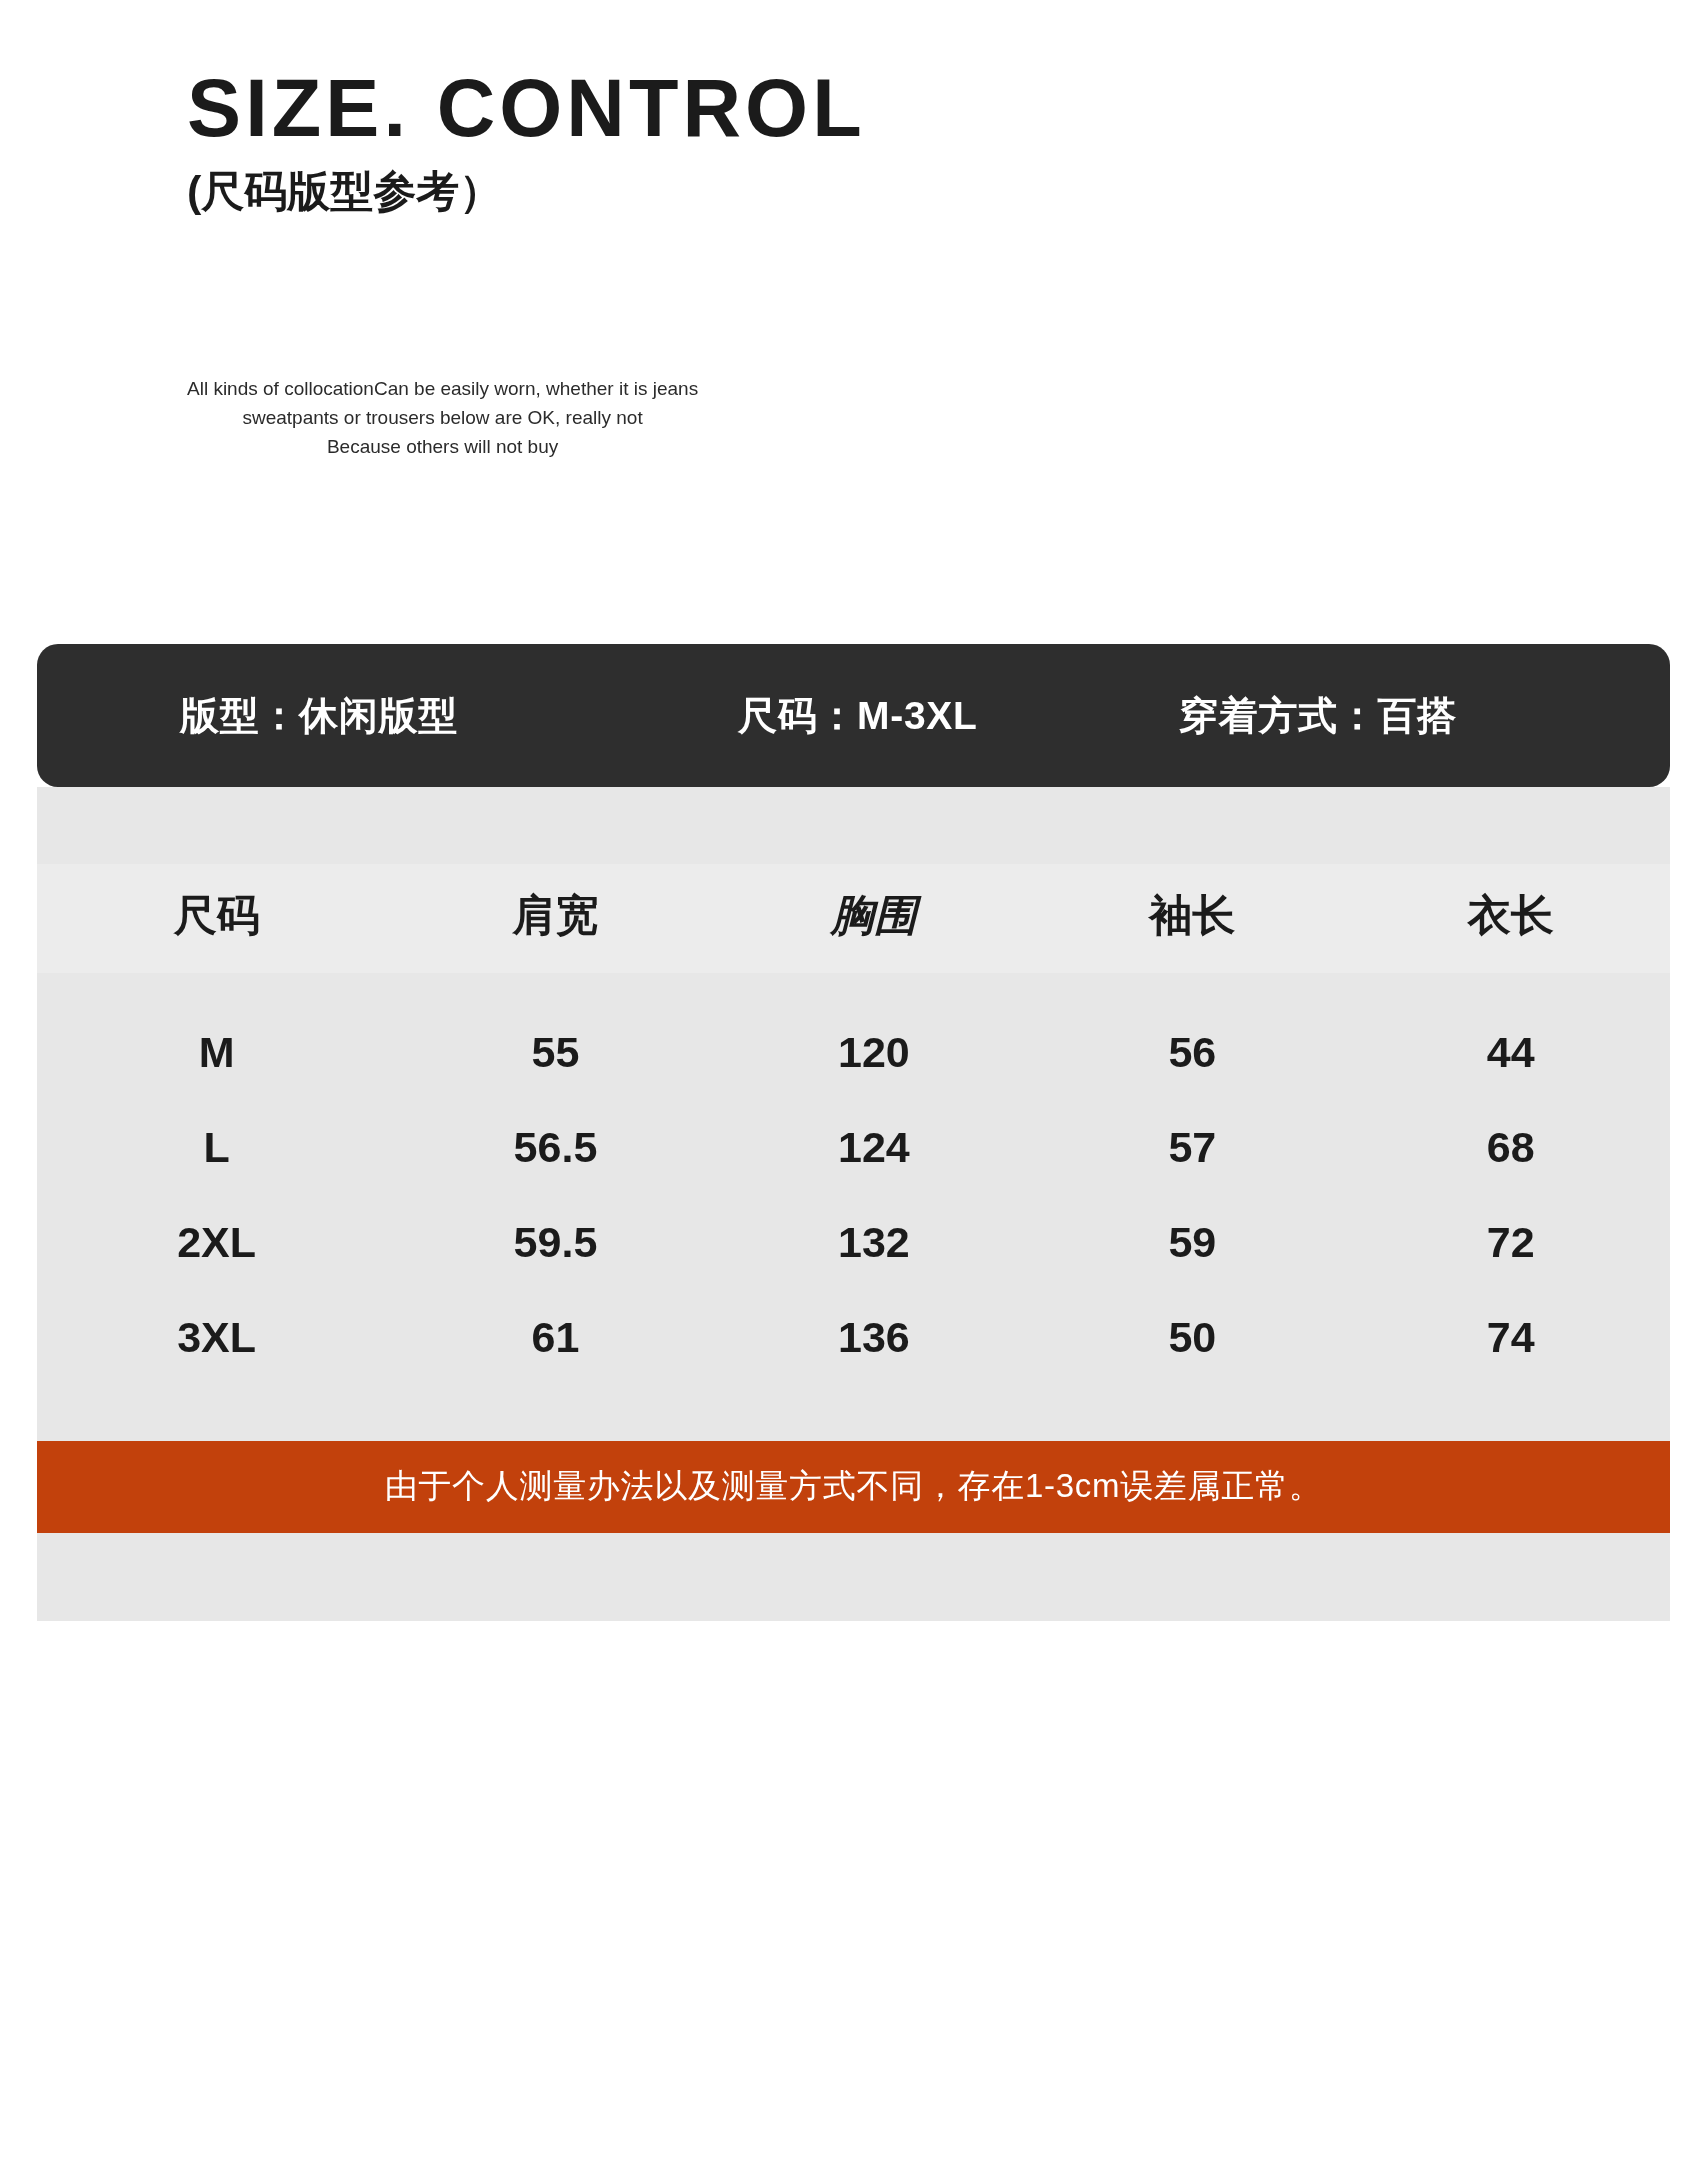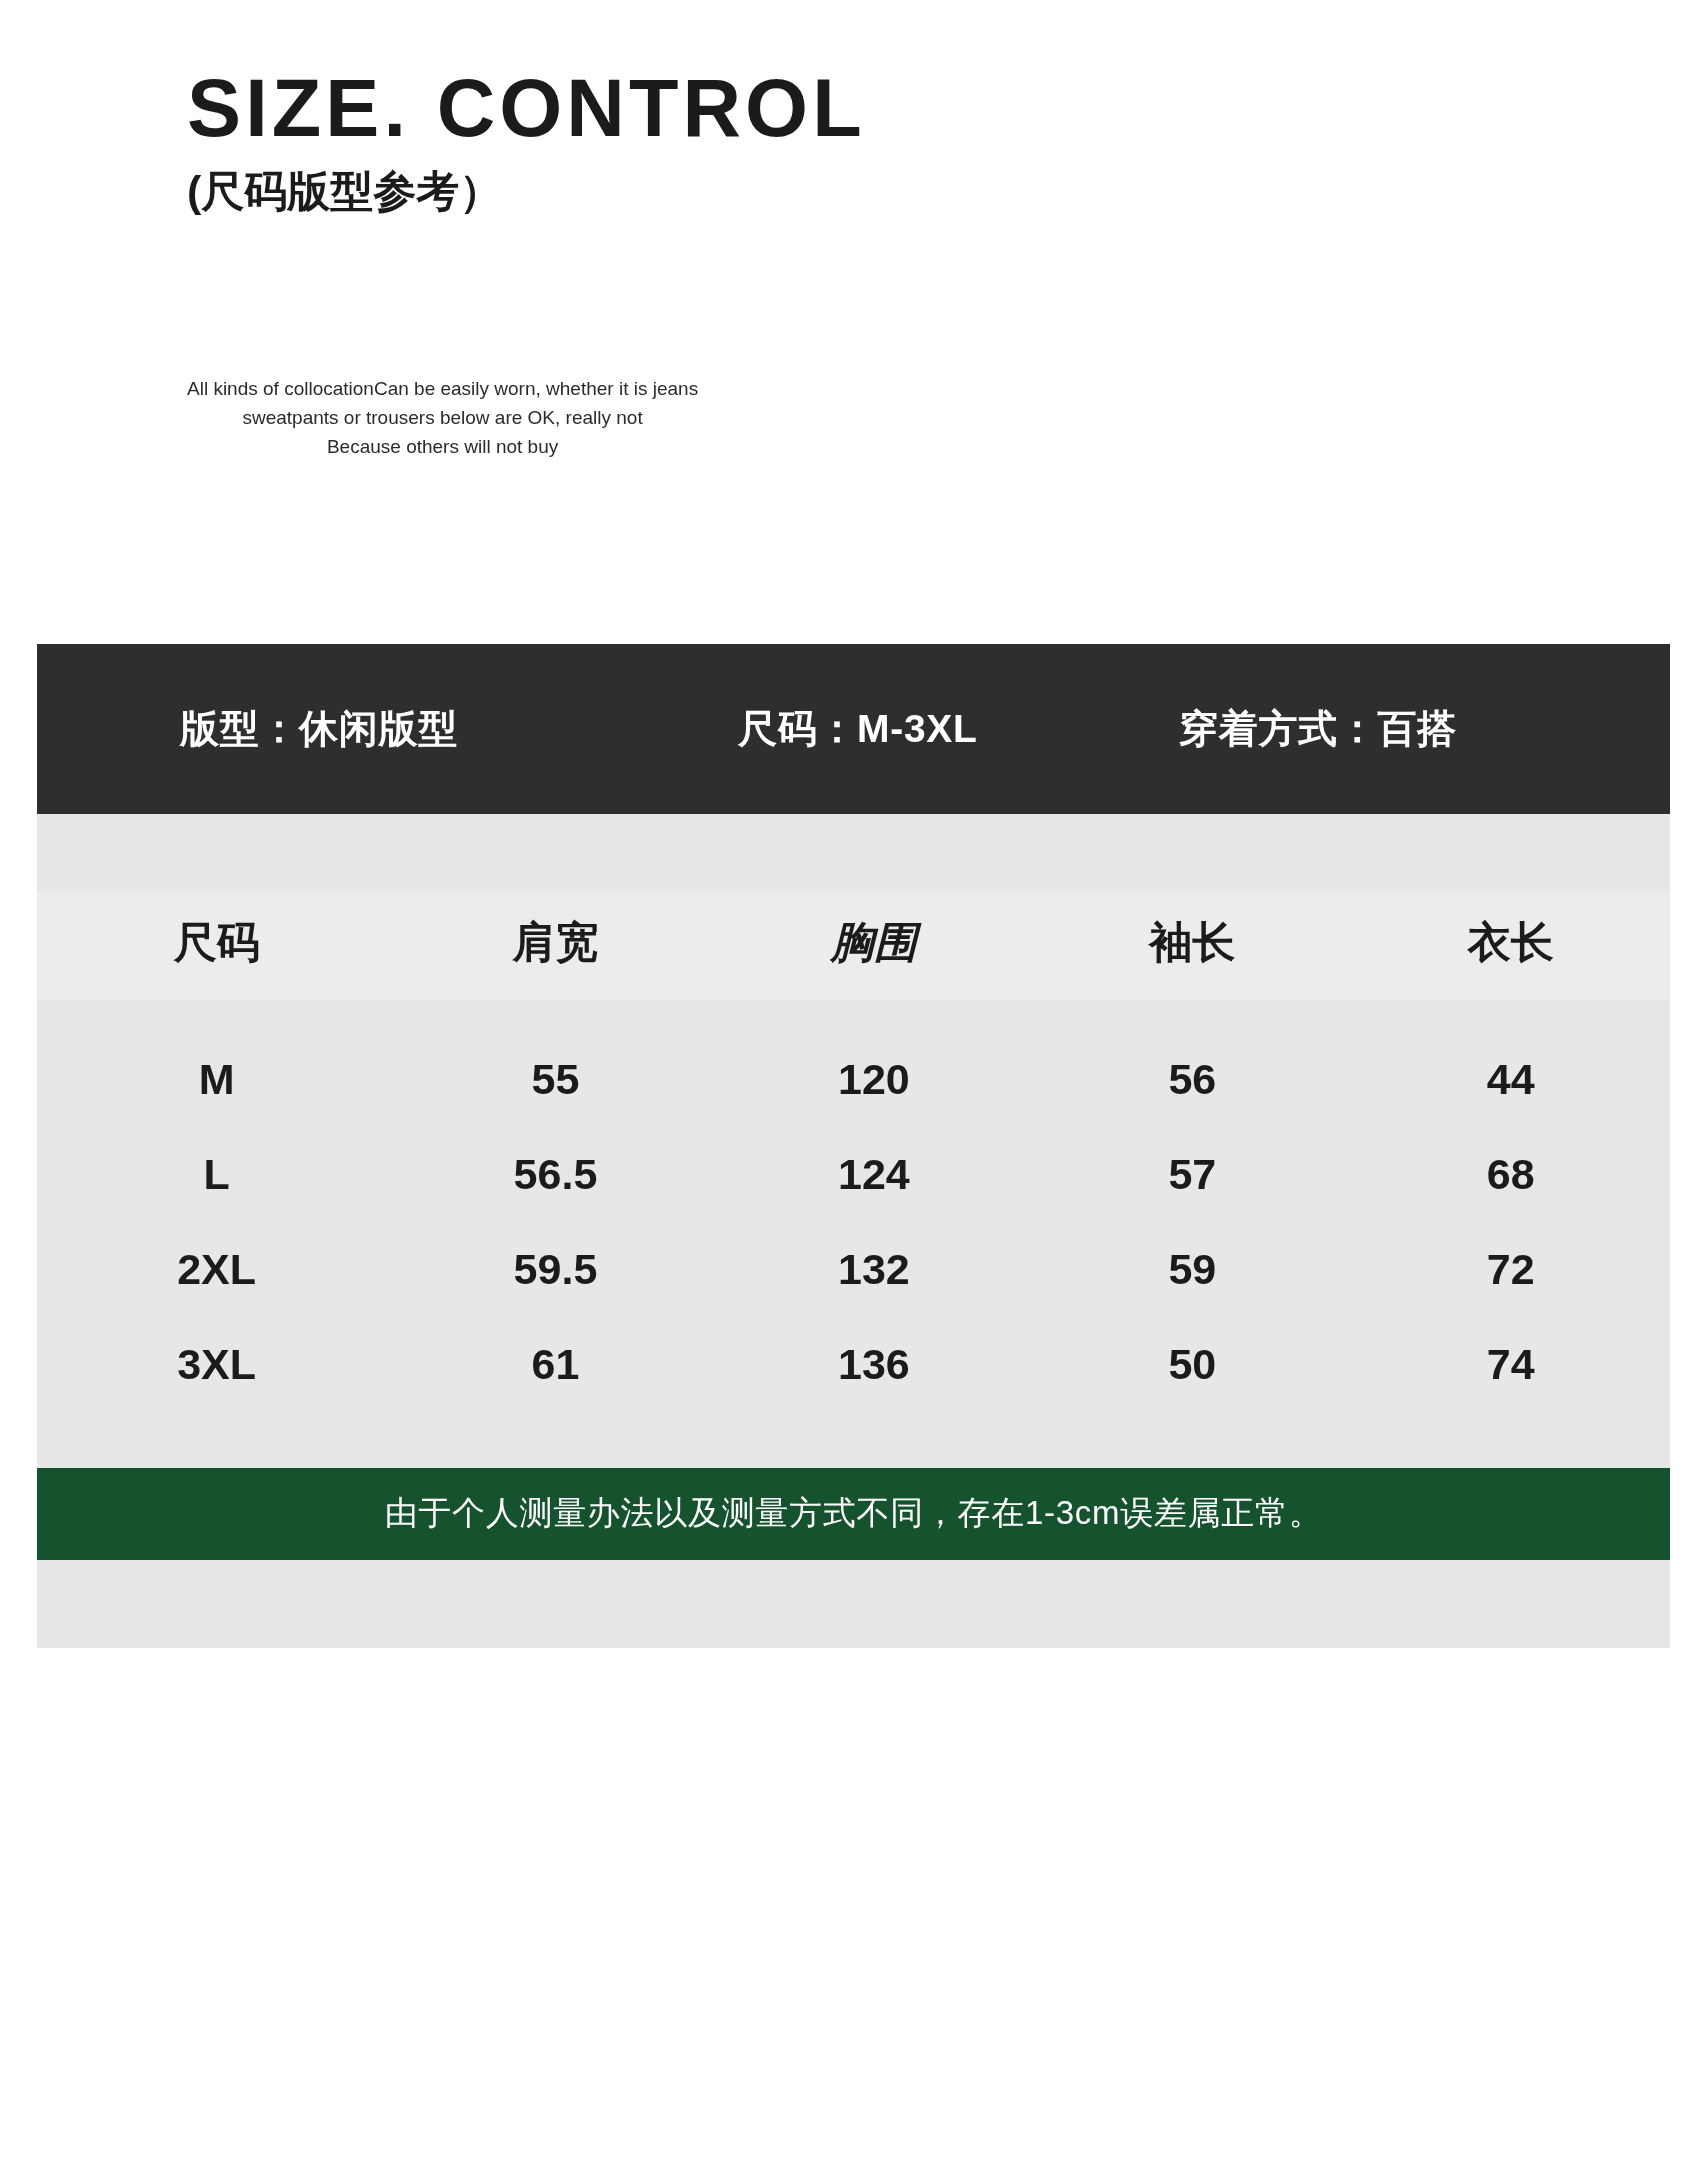--- a/index.html
+++ b/index.html
@@ -56,25 +56,26 @@
   .card {
     position: absolute;
     left: 37px;
     top: 644px;
     width: 1633px;
   }
 
   .card-top-bar {
     background: #2e2e2e;
     color: #ffffff;
-    height: 170px;
+    height: 143px;
     display: flex;
     align-items: center;
     box-sizing: border-box;
     padding: 0 69px 0 143px;
+    border-radius: 21px;
   }
   .card-top-bar .bar-cell {
     font-size: 39px;
     font-weight: bold;
     white-space: nowrap;
     letter-spacing: 0.7px;
   }
   .bar-cell.cell-1 { width: 558px; }
   .bar-cell.cell-2 { width: 441px; }
   .bar-cell.cell-3 { flex: 1; }
@@ -109,21 +110,21 @@
   .table tbody td {
     font-size: 43px;
     font-weight: bold;
     color: #1b1b1b;
     text-align: center;
     padding: 23px 0;
   }
   .table tbody tr:first-child td { padding-top: 55px; }
 
   .card-bottom-bar {
-    background: #14532d;
+    background: #c2410c;
     color: #ffffff;
     height: 92px;
     display: flex;
     align-items: center;
     justify-content: center;
     font-size: 33px;
     font-weight: normal;
     letter-spacing: 0.7px;
   }
 

